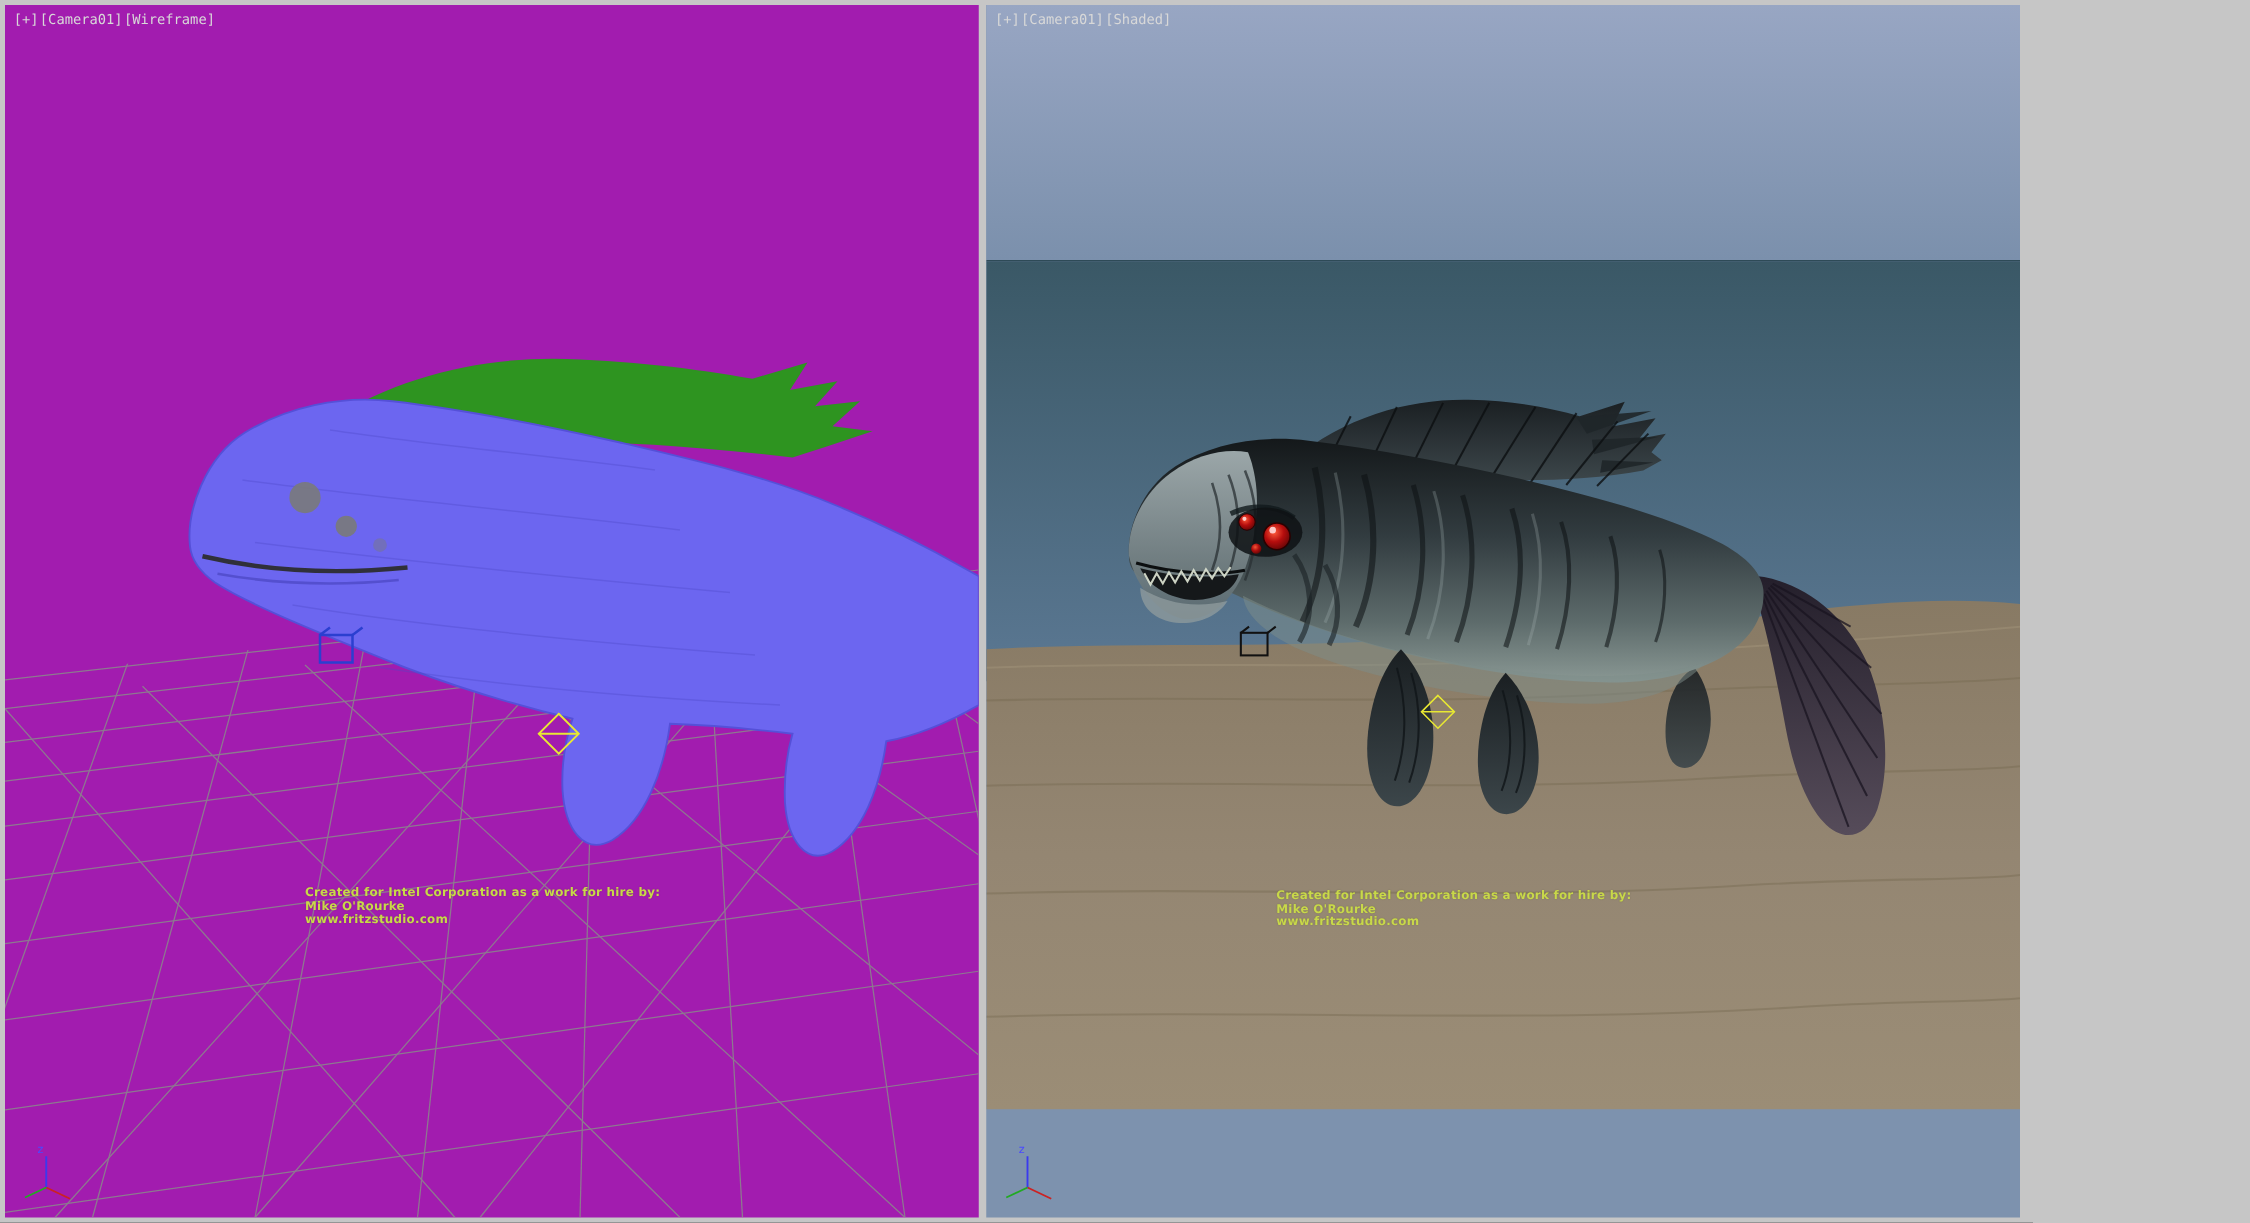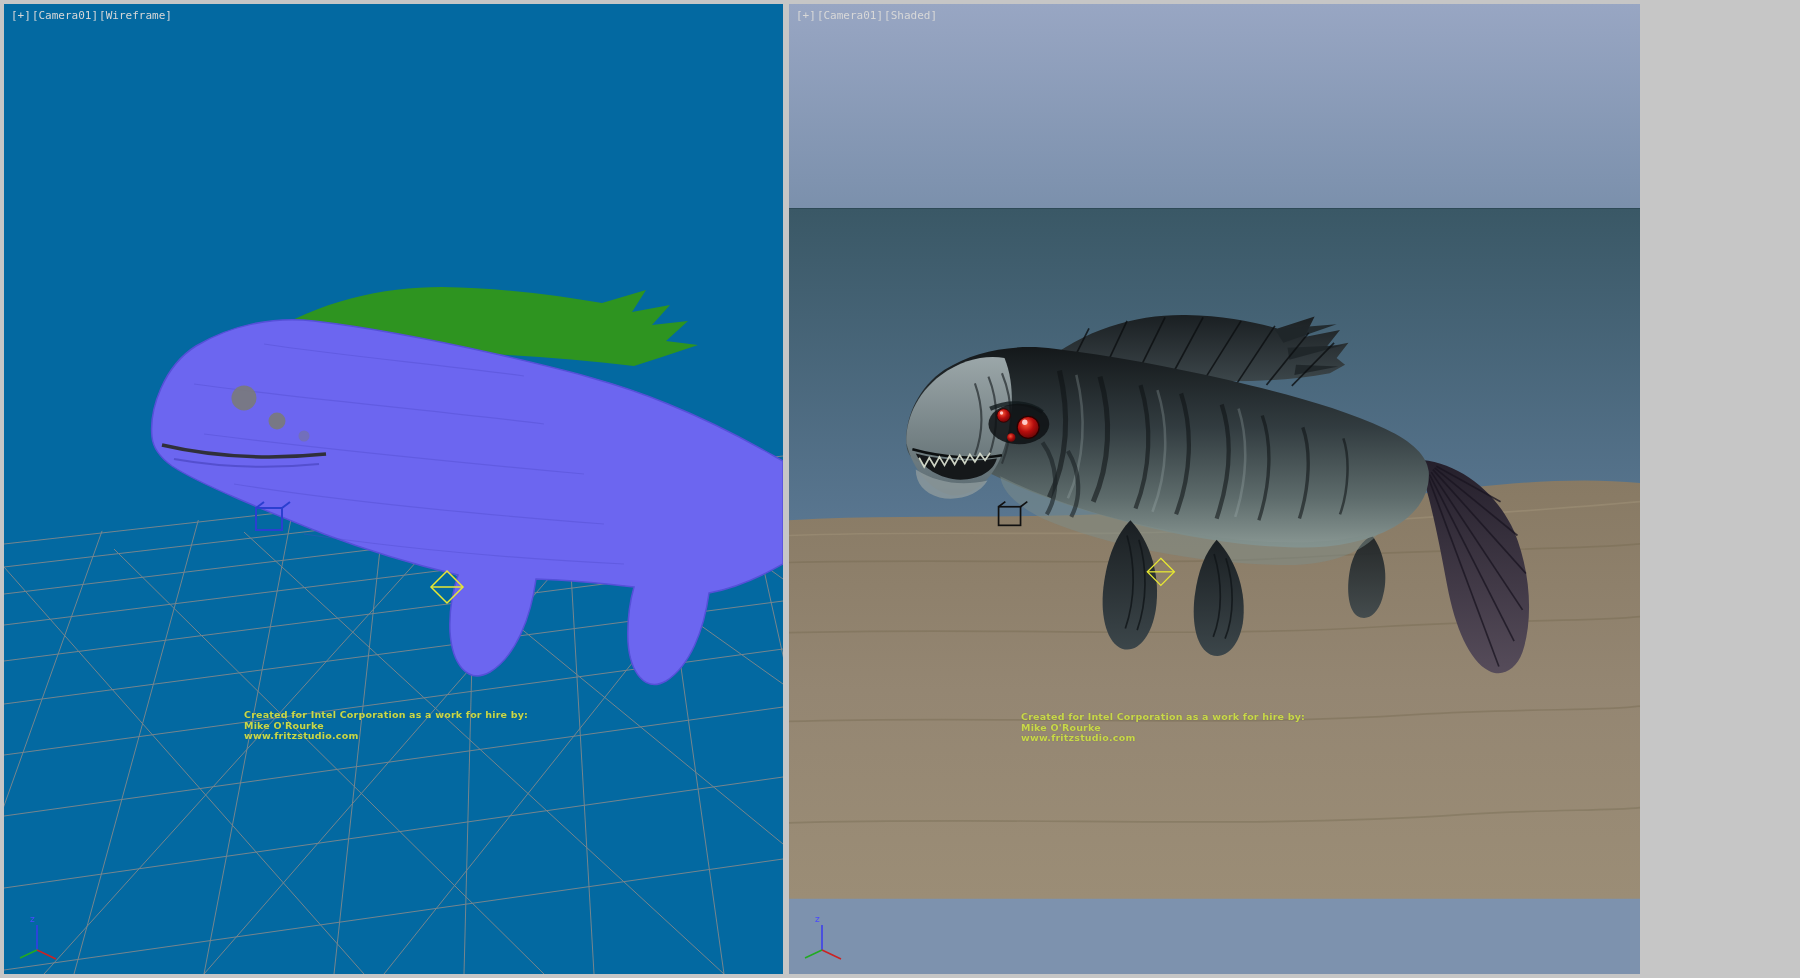--- a/index.html
+++ b/index.html
@@ -1,20 +1,20 @@
 <!DOCTYPE html>
 <html><head>
 <meta charset="utf-8">
 <style>
   html,body{margin:0;padding:0;background:#6e6e6e;}
   .frame{position:relative;width:1800px;height:978px;background:#c6c6c6;overflow:hidden;
          font-family:"DejaVu Sans",sans-serif;}
   .viewport{position:absolute;top:4px;height:970px;overflow:hidden;}
-  #vp-left{left:4px;width:779px;background:#0369a1;}
-  #vp-right{left:789px;width:827px;background:#7d92ae;padding-left:24px;}
+  #vp-left{left:4px;width:779px;background:#a21caf;}
+  #vp-right{left:789px;width:827px;background:#7d92ae;}
   .layer{position:absolute;left:0;top:0;width:100%;height:100%;}
   .z1{z-index:1}.z2{z-index:2}.z10{z-index:10}.z20{z-index:20}
   .vp-label{position:absolute;left:7px;top:5px;z-index:40;
             font:11px "DejaVu Sans Mono",monospace;color:#d8d8d8;
             letter-spacing:0;cursor:default;user-select:none;}
   .vp-label span{margin-right:1px;}
   .watermark{position:absolute;z-index:35;color:#c8d84a;
              font:bold 9.5px "DejaVu Sans",sans-serif;line-height:10.5px;
              letter-spacing:.2px;text-shadow:0 0 1px rgba(60,60,0,.35);margin-top:12px;}
   #wm-left{left:240px;top:694px;}

